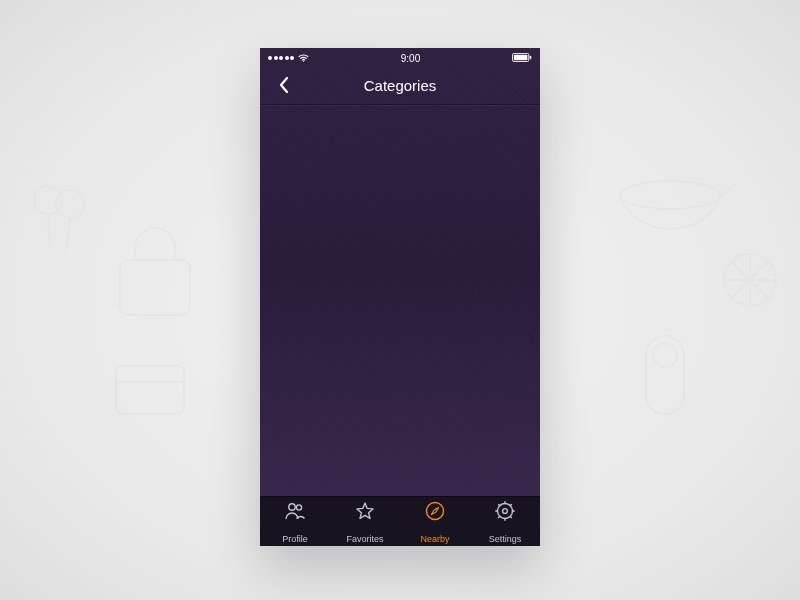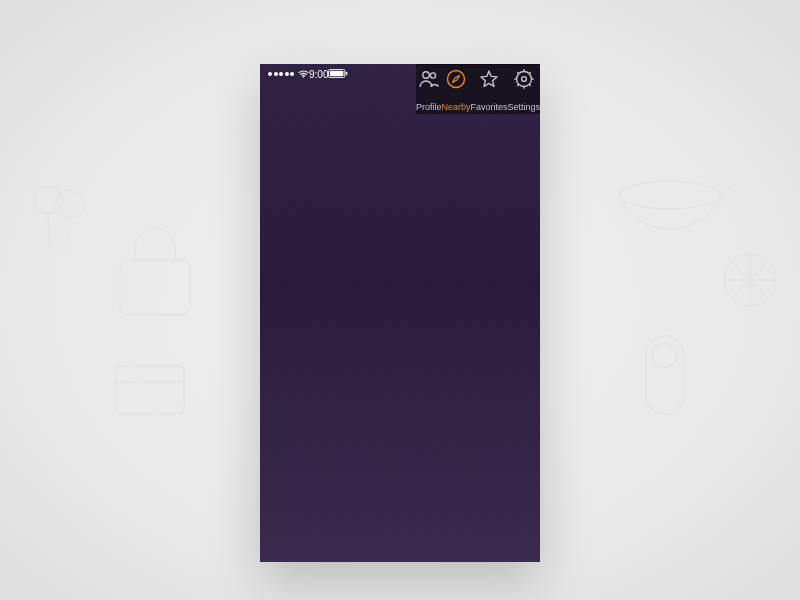--- a/index.html
+++ b/index.html
@@ -17,25 +17,24 @@
     stroke: #e0e0e0;
     fill: none;
     opacity: 0.5;
   }
 
   .phone {
     position: absolute;
     left: 260px; top: 48px;
     width: 280px; height: 498px;
     background: linear-gradient(180deg, #2e2142 0%, #281b3a 45%, #3a2a4e 100%);
-    display: flex; flex-direction: row;
+    display: flex; flex-direction: column;
     color: #fff;
     box-shadow: 0 24px 48px rgba(0,0,0,0.18);
     overflow: hidden;
-    margin-top: 16px;
   }
 
   
   .phone::before {
     content: "";
     position: absolute; inset: 0;
     background-image: repeating-linear-gradient(
       45deg,
       rgba(255,255,255,0.015) 0px,
       rgba(255,255,255,0.015) 1px,
@@ -159,56 +158,64 @@
     <div>9:00</div>
     <div>
       <svg class="battery-icon" viewBox="0 0 22 10">
         <rect x="0.5" y="0.5" width="18" height="9" rx="1.5" stroke="#fff" stroke-width="1" fill="none"></rect>
         <rect x="2" y="2" width="15" height="6" fill="#fff"></rect>
         <rect x="19.5" y="3" width="1.8" height="4" rx="0.8" fill="#fff"></rect>
       </svg>
     </div>
   </div>
 
+  <div class="nav-bar">
+    <div class="back-btn">
+      <svg width="12" height="18" viewBox="0 0 12 18">
+        <path d="M9 2 L3 9 L9 16" stroke="#fff" stroke-width="2.2" fill="none" stroke-linecap="round" stroke-linejoin="round"></path>
+      </svg>
+    </div>
+    <div class="nav-title">Categories</div>
+  </div>
 
   <div class="header-divider"></div>
 
   <div class="content"></div>
 
   <div class="tab-bar">
 
     <div class="tab">
       <div class="icon-wrap">
         <svg width="22" height="20" viewBox="0 0 22 20">
           <circle cx="8" cy="6" r="3.2" stroke-width="1.4"></circle>
           <path d="M2 18 a6 6 0 0 1 12 0" stroke-width="1.4"></path>
           <circle cx="15" cy="6.5" r="2.6" stroke-width="1.4"></circle>
           <path d="M12.5 17.5 a5 5 0 0 1 8 0" stroke-width="1.4"></path>
         </svg>
       </div>
       <div class="label">Profile</div>
     </div>
 
+    <div class="tab">
+      <div class="icon-wrap">
+        <svg width="20" height="20" viewBox="0 0 20 20">
+          <path d="M10 2 L12.2 7.4 L18 7.9 L13.6 11.8 L15 17.5 L10 14.4 L5 17.5 L6.4 11.8 L2 7.9 L7.8 7.4 Z" stroke-width="1.4" stroke-linejoin="round"></path>
+        </svg>
+      </div>
+      <div class="label">Favorites</div>
+    </div>
+
     <div class="tab active">
       <div class="icon-wrap">
         <svg width="20" height="20" viewBox="0 0 20 20">
           <circle cx="10" cy="10" r="8.5" stroke-width="1.4"></circle>
           <path d="M13.5 6.5 L11 11 L6.5 13.5 L9 9 Z" stroke-width="1.2" stroke-linejoin="round"></path>
         </svg>
       </div>
       <div class="label">Nearby</div>
-    </div>
-
-    <div class="tab">
-      <div class="icon-wrap">
-        <svg width="20" height="20" viewBox="0 0 20 20">
-          <path d="M10 2 L12.2 7.4 L18 7.9 L13.6 11.8 L15 17.5 L10 14.4 L5 17.5 L6.4 11.8 L2 7.9 L7.8 7.4 Z" stroke-width="1.4" stroke-linejoin="round"></path>
-        </svg>
-      </div>
-      <div class="label">Favorites</div>
     </div>
 
     <div class="tab">
       <div class="icon-wrap">
         <svg width="20" height="20" viewBox="0 0 20 20">
           <circle cx="10" cy="10" r="7.5" stroke-width="1.4"></circle>
           <circle cx="10" cy="10" r="2.4" stroke-width="1.4"></circle>
           <path d="M10 2.5 V0.8 M10 19.2 V17.5 M2.5 10 H0.8 M19.2 10 H17.5 M4.8 4.8 L3.6 3.6 M16.4 16.4 L15.2 15.2 M15.2 4.8 L16.4 3.6 M3.6 16.4 L4.8 15.2" stroke-width="1.4" stroke-linecap="round"></path>
         </svg>
       </div>

